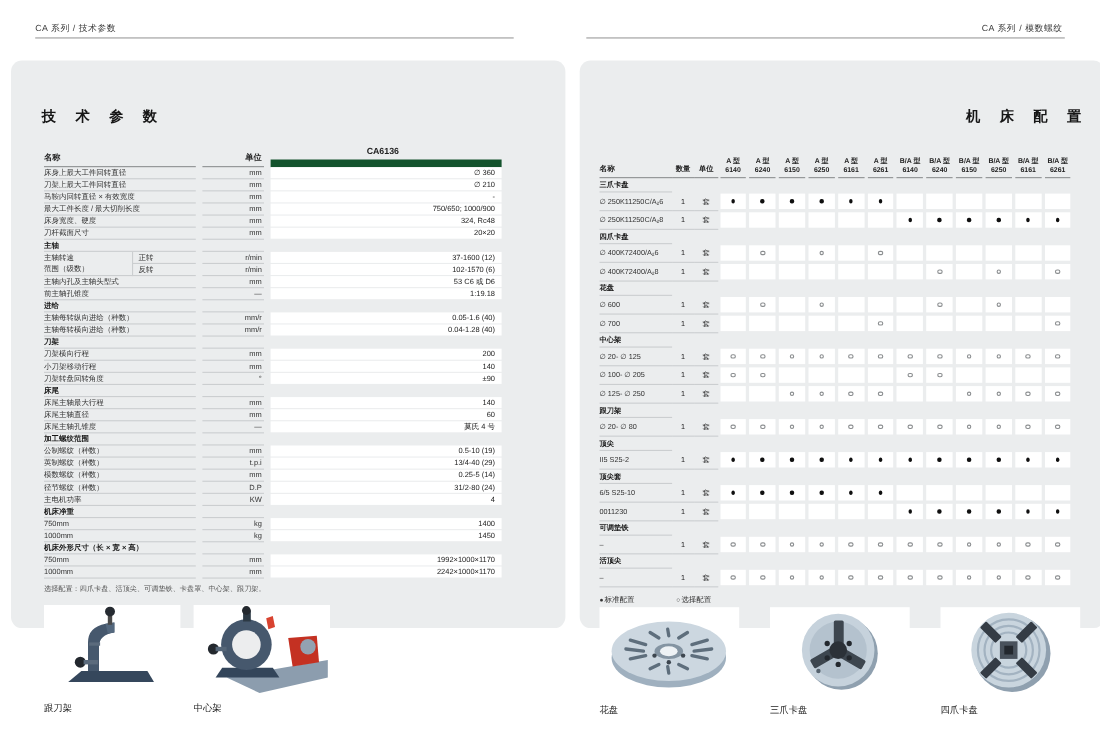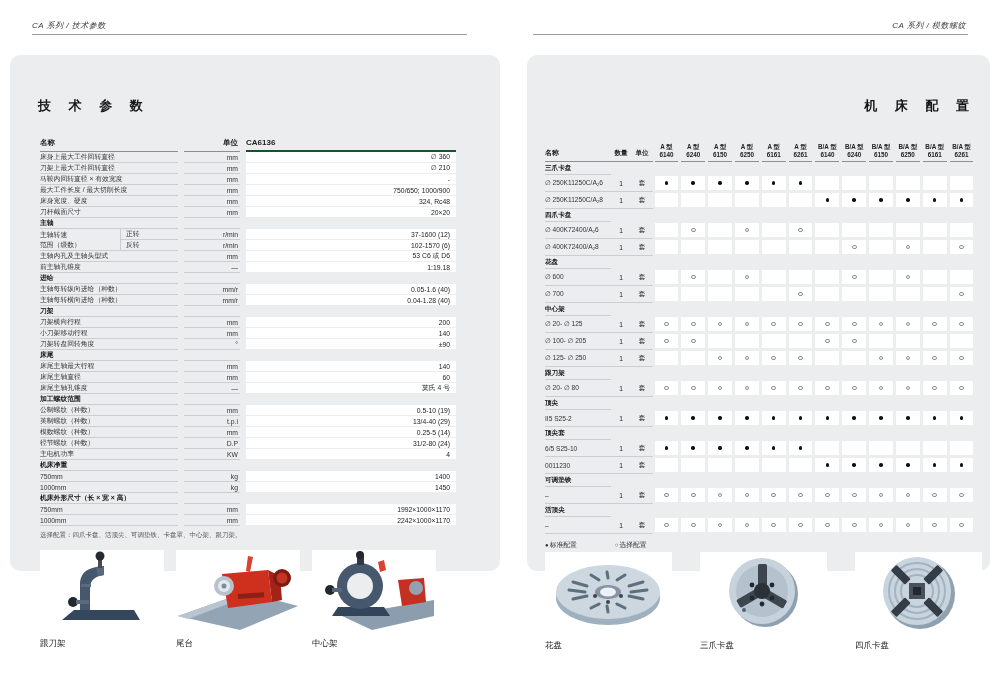--- a/index.html
+++ b/index.html
@@ -1,41 +1,41 @@
 <!DOCTYPE html>
 <html><head>
 <meta charset="utf-8">
 <style>
   html,body{margin:0;padding:0;}
   body{
     width:1000px;height:678px;position:relative;background:#ffffff;
     font-family:"Liberation Sans","DejaVu Sans",sans-serif;overflow:hidden;color:#222;
     -webkit-font-smoothing:antialiased;
   }
-  .tophead{position:absolute;top:20px;font-size:8px;color:#3a3a3a;letter-spacing:.5px;font-style:italic;}
+  .tophead{position:absolute;top:20px;font-size:8px;color:#3a3a3a;letter-spacing:.5px;}
   #th-left{left:32px;}
   #th-right{right:34px;}
   .topline{position:absolute;top:34px;height:1px;background:#9b9b9b;width:435px;}
   #tl-left{left:32px;}
   #tl-right{left:533px;}
 
-  .page{position:absolute;top:55px;height:516px;background:#ebedee;border-radius:10px;}
+  .page{position:absolute;top:55px;height:516px;background:#ebedee;border-radius:10px;padding-left:14px;}
   .page.left{left:10px;width:490px;}
   .page.right{left:527px;width:463px;}
 
   .pg-title{position:absolute;top:42px;font-size:13px;font-weight:bold;letter-spacing:7px;color:#161616;}
   .pg-title.l{left:28px;}
   .pg-title.r{right:14px;text-align:center;}
 
   
   #left-table{position:absolute;left:30px;top:80px;width:416px;}
   .lhead{display:flex;height:17px;align-items:flex-end;font-weight:bold;}
   .lh-name{width:138px;margin-right:6px;border-bottom:1px solid #8d8f91;font-size:7.5px;padding-bottom:3px;box-sizing:border-box;}
   .lh-unit{width:56px;margin-right:6px;border-bottom:1px solid #8d8f91;font-size:7.5px;text-align:right;padding:0 2px 3px 0;box-sizing:border-box;}
-  .lh-val{flex:1;border-bottom:2px solid #14532d;font-size:8px;text-align:left;padding:0 6px 3px 0;box-sizing:border-box;margin-top:31px;}
+  .lh-val{flex:1;border-bottom:7px solid #14532d;font-size:8px;text-align:center;padding:0 6px 3px 0;box-sizing:border-box;margin-top:31px;}
 
   .lrow{display:flex;height:11px;align-items:stretch;}
   .lname{width:138px;margin-right:6px;border-bottom:1px solid #cbced0;font-size:6.8px;color:#333;
          display:flex;align-items:center;box-sizing:border-box;white-space:nowrap;overflow:hidden;}
   .lunit{width:56px;margin-right:6px;border-bottom:1px solid #cbced0;font-size:6.8px;color:#333;
          display:flex;align-items:center;justify-content:flex-end;padding-right:2px;box-sizing:border-box;}
   .lval{flex:1;background:#fff;margin-bottom:1px;font-size:6.8px;color:#222;
         display:flex;align-items:center;justify-content:flex-end;padding-right:6px;box-sizing:border-box;}
   .lsec .lname{font-weight:bold;color:#161616;}
   .lsec .lval{background:transparent;}
@@ -293,38 +293,20 @@
           <path d="M40 60 L40 34 Q40 20 56 17 L64 16 L64 25 Q50 27 50 38 L50 60 Z" fill="#46586d"></path>
           <path d="M56 17 L64 16 L64 25 L58 26 Z" fill="#54687e"></path>
           <rect x="58" y="6" width="4" height="12" fill="#4a4a4a"></rect>
           <circle cx="60" cy="6" r="4.5" fill="#262b31"></circle>
           <circle cx="33" cy="52" r="5" fill="#23282e"></circle>
           <rect x="36" y="50" width="13" height="4" fill="#5b6b7d"></rect>
           <rect x="41" y="34" width="10" height="3" fill="#5b6b7d"></rect>
         </svg>
       </div>
       <div class="photo-cap">跟刀架</div>
-    </div>
-    <div class="photo-card">
-      <div class="photo-box">
-        <svg viewBox="0 0 124 80" width="124" height="80">
-          <path d="M2 66 L70 42 L122 56 L64 80 Z" fill="#93a4b5"></path>
-          <path d="M2 66 L70 42 L78 44 L12 69 Z" fill="#b8c5d1"></path>
-          <path d="M46 24 L92 20 L96 52 L52 58 Z" fill="#cf2f1d"></path>
-          <path d="M92 20 L104 26 L106 50 L96 52 Z" fill="#a32417"></path>
-          <circle cx="48" cy="36" r="10" fill="#b7c2cd"></circle>
-          <circle cx="48" cy="36" r="6" fill="#e2e8ee"></circle>
-          <circle cx="48" cy="36" r="2.5" fill="#7e8b98"></circle>
-          <circle cx="106" cy="28" r="9" fill="#7e1a10"></circle>
-          <circle cx="106" cy="28" r="5.5" fill="#c23522"></circle>
-          <path d="M72 6 L77 7 L74 22 L70 21 Z" fill="#d84330"></path>
-          <rect x="62" y="44" width="26" height="5" fill="#8c2014" transform="rotate(-4 62 44)"></rect>
-        </svg>
-      </div>
-      <div class="photo-cap">尾台</div>
     </div>
     <div class="photo-card">
       <div class="photo-box">
         <svg viewBox="0 0 124 80" width="124" height="80">
           <path d="M30 66 L122 50 L122 66 L60 80 Z" fill="#8c9dae"></path>
           <path d="M86 30 L112 28 L114 52 L90 56 Z" fill="#c43122"></path>
           <circle cx="104" cy="38" r="7" fill="#93a2b1"></circle>
           <path d="M20 66 L78 66 L72 57 L26 57 Z" fill="#33455a"></path>
           <circle cx="48" cy="36" r="23" fill="#46586d"></circle>
           <circle cx="48" cy="36" r="13" fill="#ecedee"></circle>

